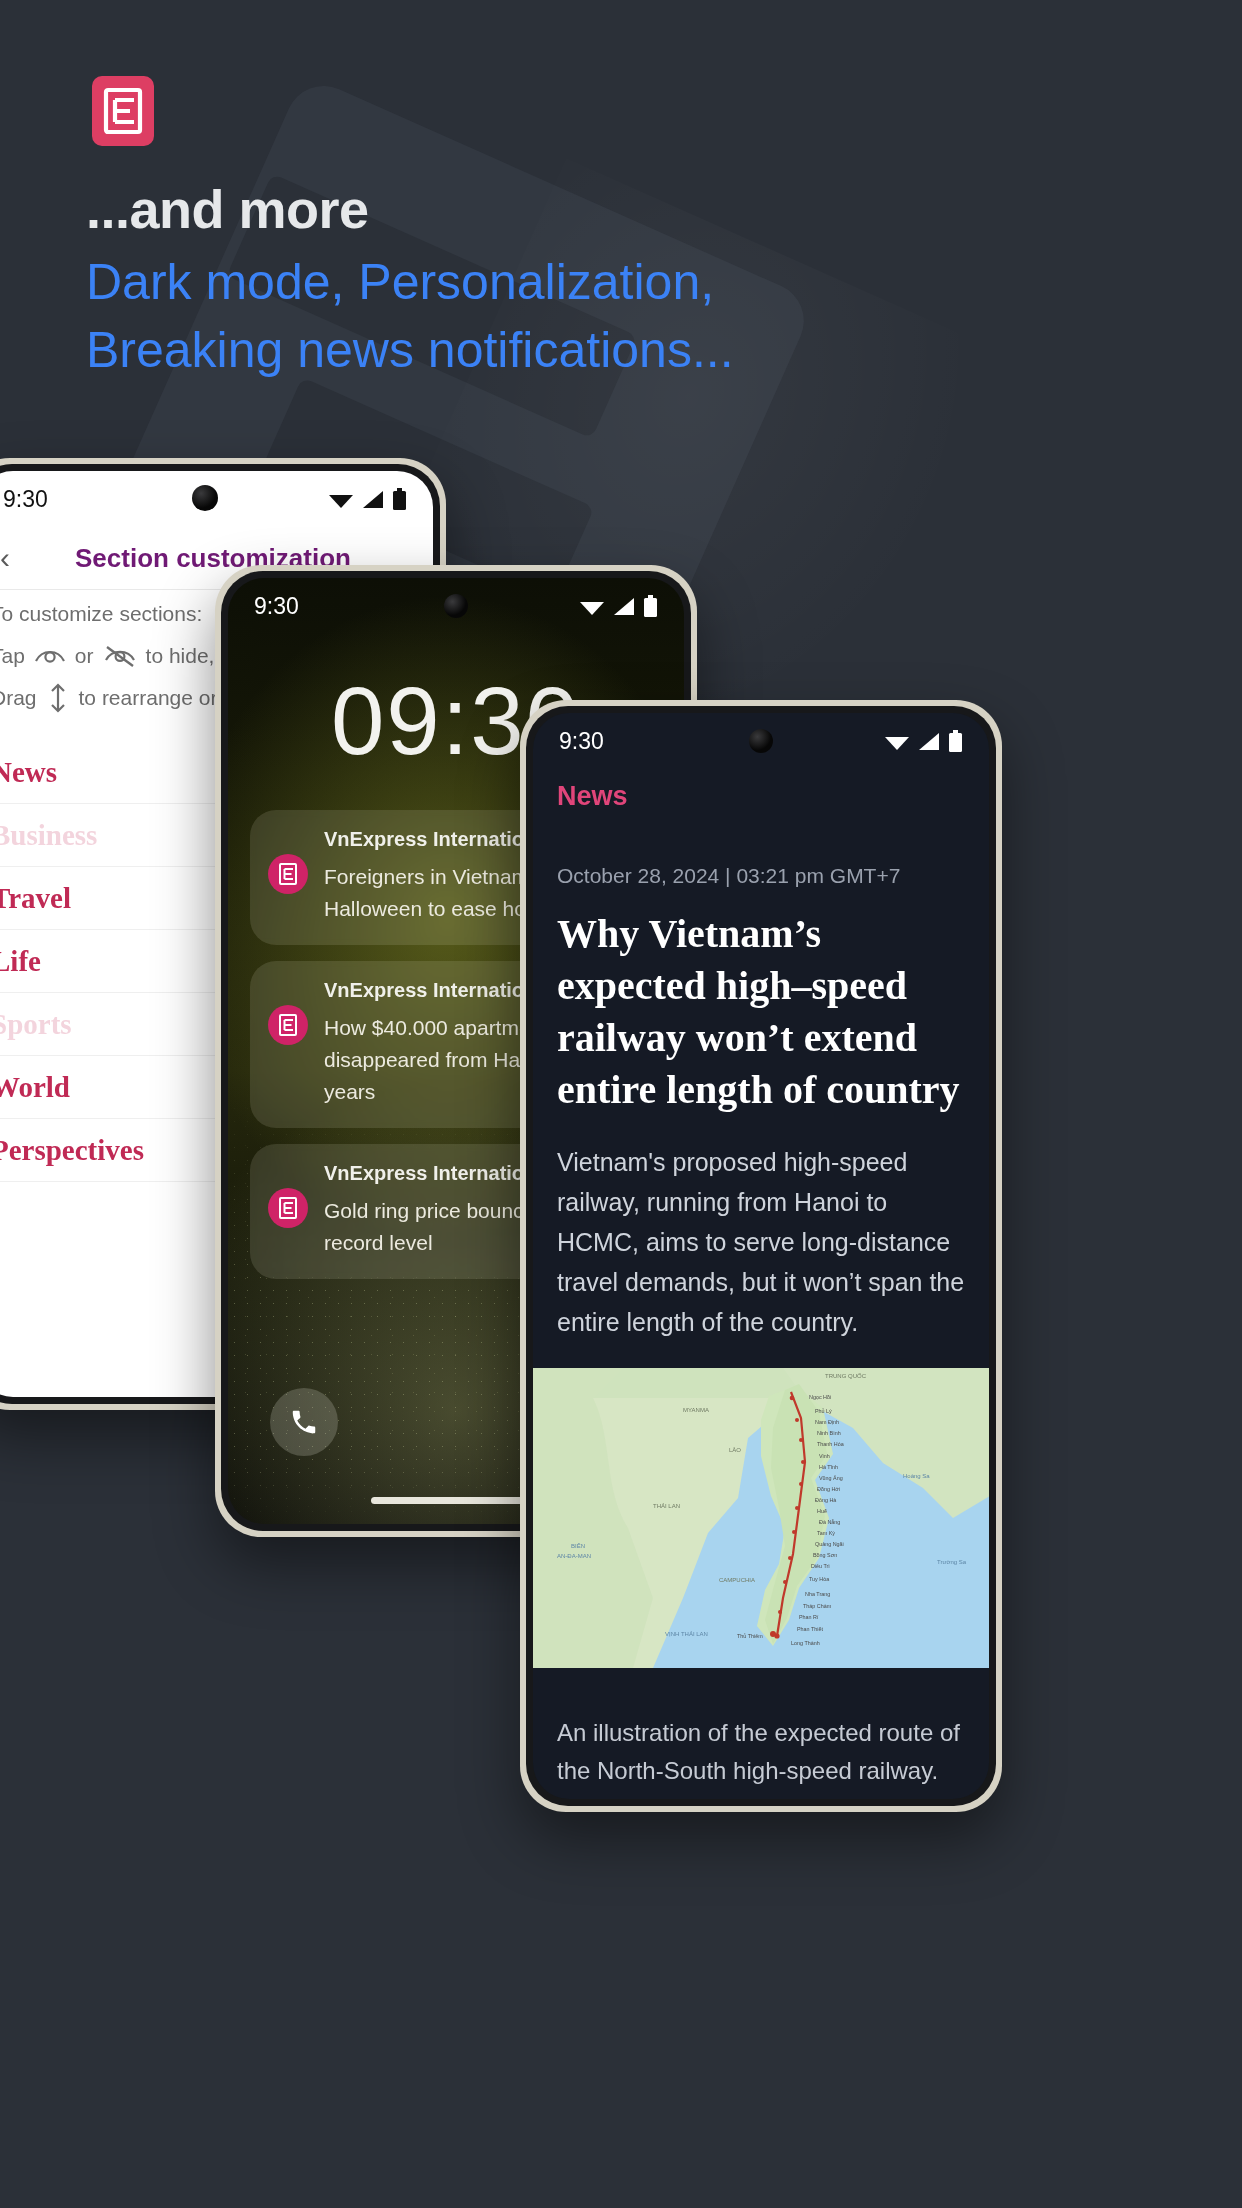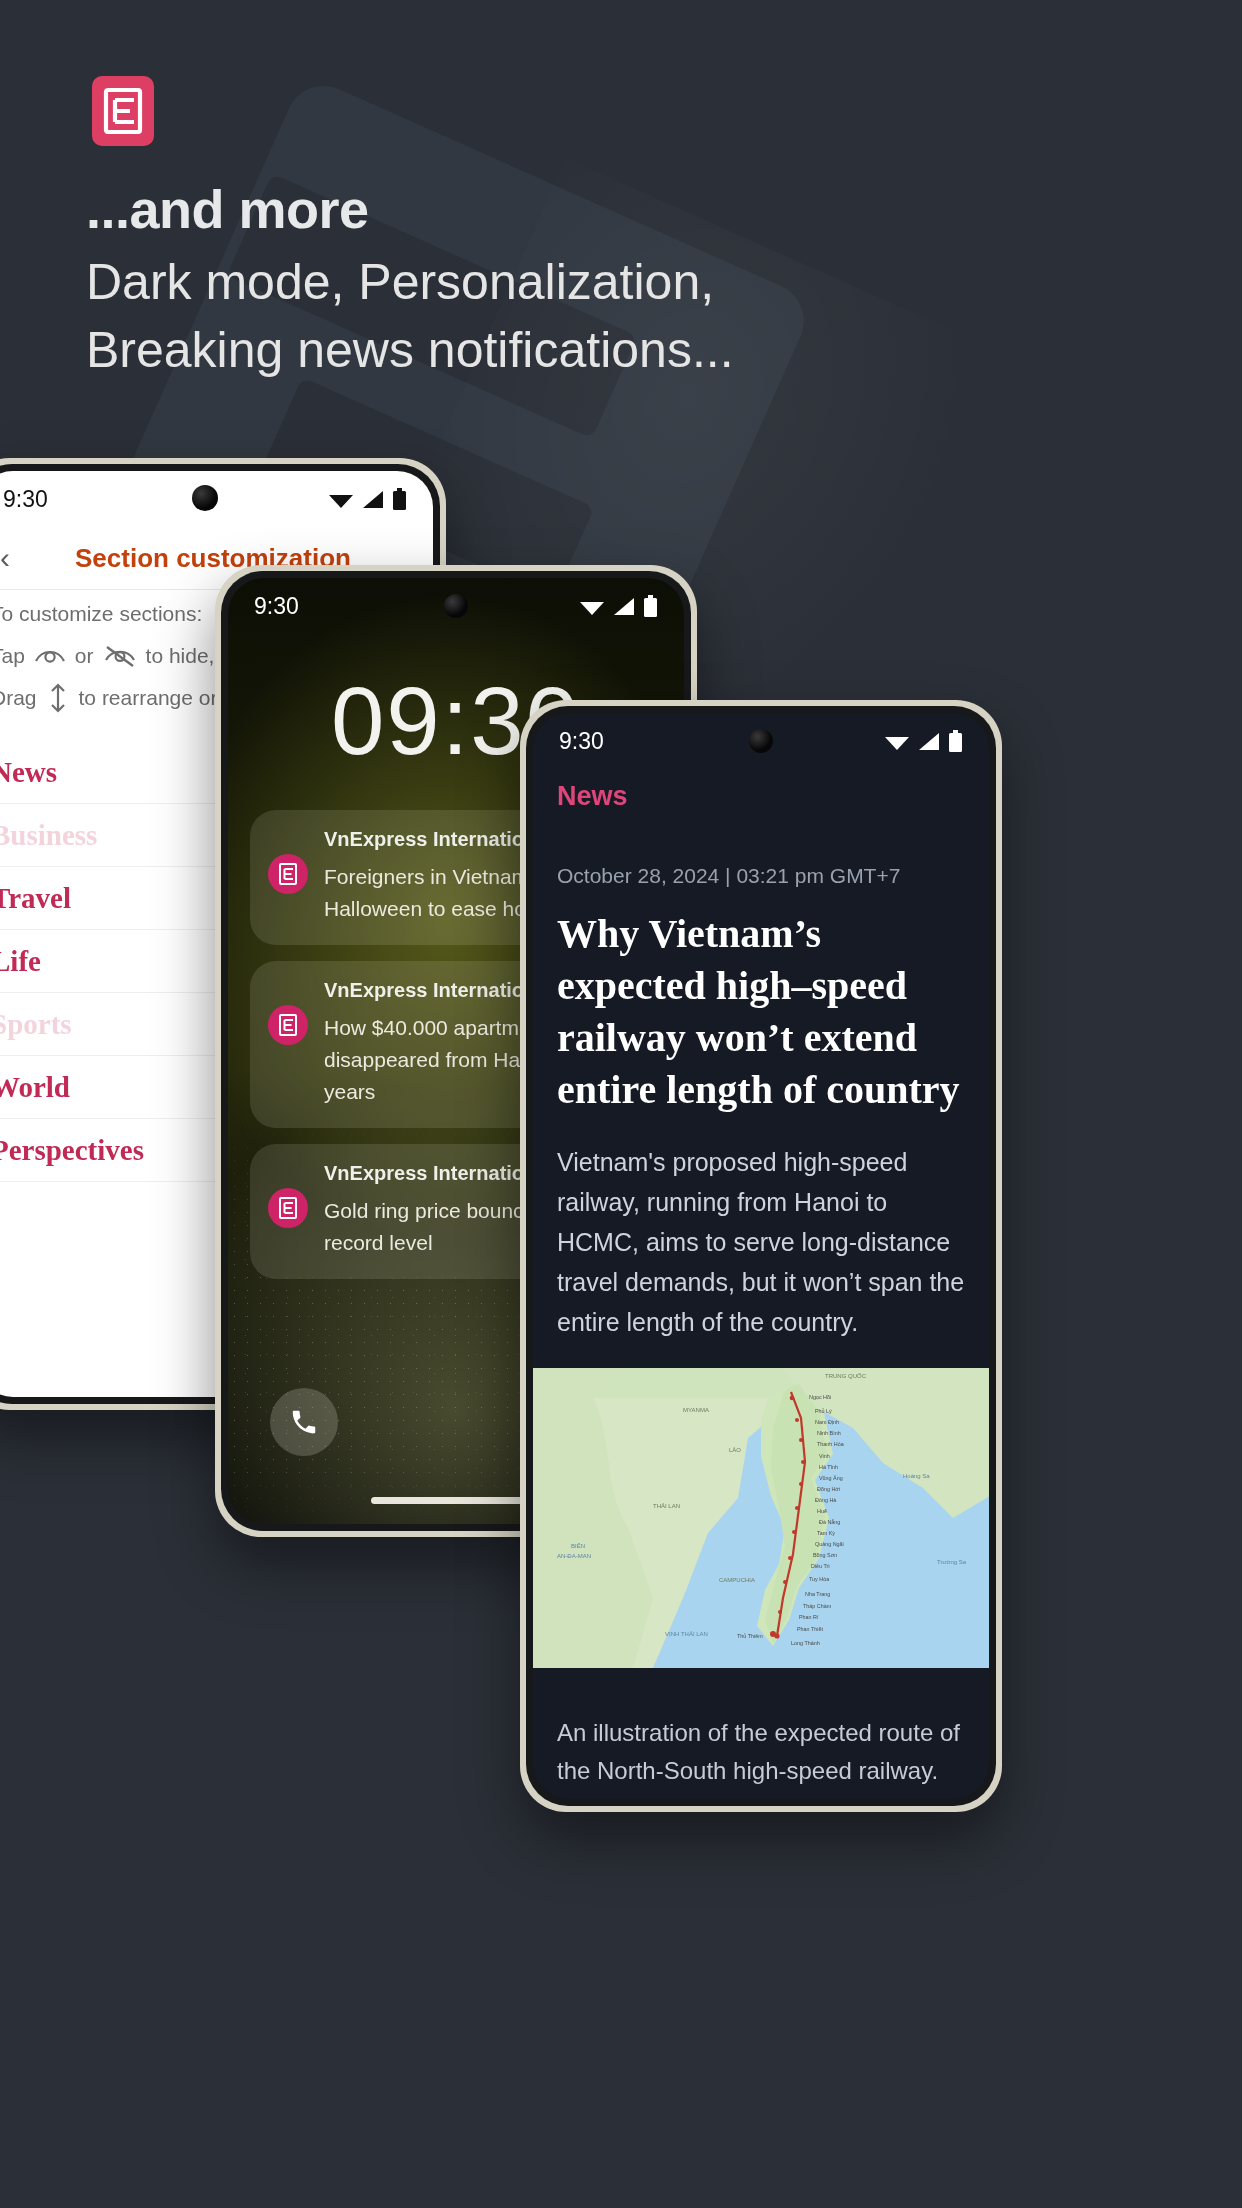--- a/index.html
+++ b/index.html
@@ -26,21 +26,21 @@
 
   
   .logo{position:absolute;left:92px;top:76px;width:62px;height:70px;
         background:#dd3e63;border-radius:10px;
         display:flex;align-items:center;justify-content:center;}
   .logo svg{display:block;}
 
   .h1{position:absolute;left:86px;top:178px;width:900px;
       font-size:54px;font-weight:700;color:#e6e8ea;letter-spacing:-.5px;}
   .h2{position:absolute;left:86px;top:248px;width:1000px;
-      font-size:50px;font-weight:400;color:#e5e5e5;line-height:68px;}
+      font-size:50px;font-weight:400;color:#3b82f6;line-height:68px;}
 
   
   .phone{position:absolute;border-radius:46px;
      background:#d6d2c4;
      box-shadow:0 28px 60px rgba(0,0,0,.45);
      padding:6px;}
   .phone .inner{
      background:#17181a;border-radius:42px;padding:7px;height:100%;
      box-sizing:border-box;}
   .screen{width:100%;height:100%;border-radius:36px;overflow:hidden;
@@ -59,21 +59,21 @@
   
   #phone1{left:-36px;top:458px;width:470px;height:940px;}
   #phone1 .screen{background:#ffffff;}
   #p1 .sb{color:#111;}
   .hdr1{position:absolute;top:56px;left:0;right:0;height:62px;
       display:flex;align-items:center;background:#fff;
       border-bottom:1px solid #e9e9e9;}
   .back{width:56px;display:flex;justify-content:center;align-items:center;
       color:#5b5b5b;font-size:30px;}
   .hdr1 .ttl{flex:1;text-align:center;font-size:26px;font-weight:700;
-      color:#c2410c;margin-right:40px;}
+      color:#701a75;margin-right:40px;}
   .tips{position:absolute;top:122px;left:14px;right:10px;
       font-size:21px;color:#6e6e6e;line-height:42px;}
   .tips .row{display:flex;align-items:center;gap:9px;white-space:nowrap;}
   .seclist{position:absolute;top:270px;left:14px;right:0;}
   .secitem{height:62px;display:flex;align-items:center;
       border-bottom:1px solid #efefef;font-family:"Liberation Serif",serif;
       font-size:29px;font-weight:700;color:#c02a55;}
   .secitem.off{color:#f3d4dd;}
 
   

